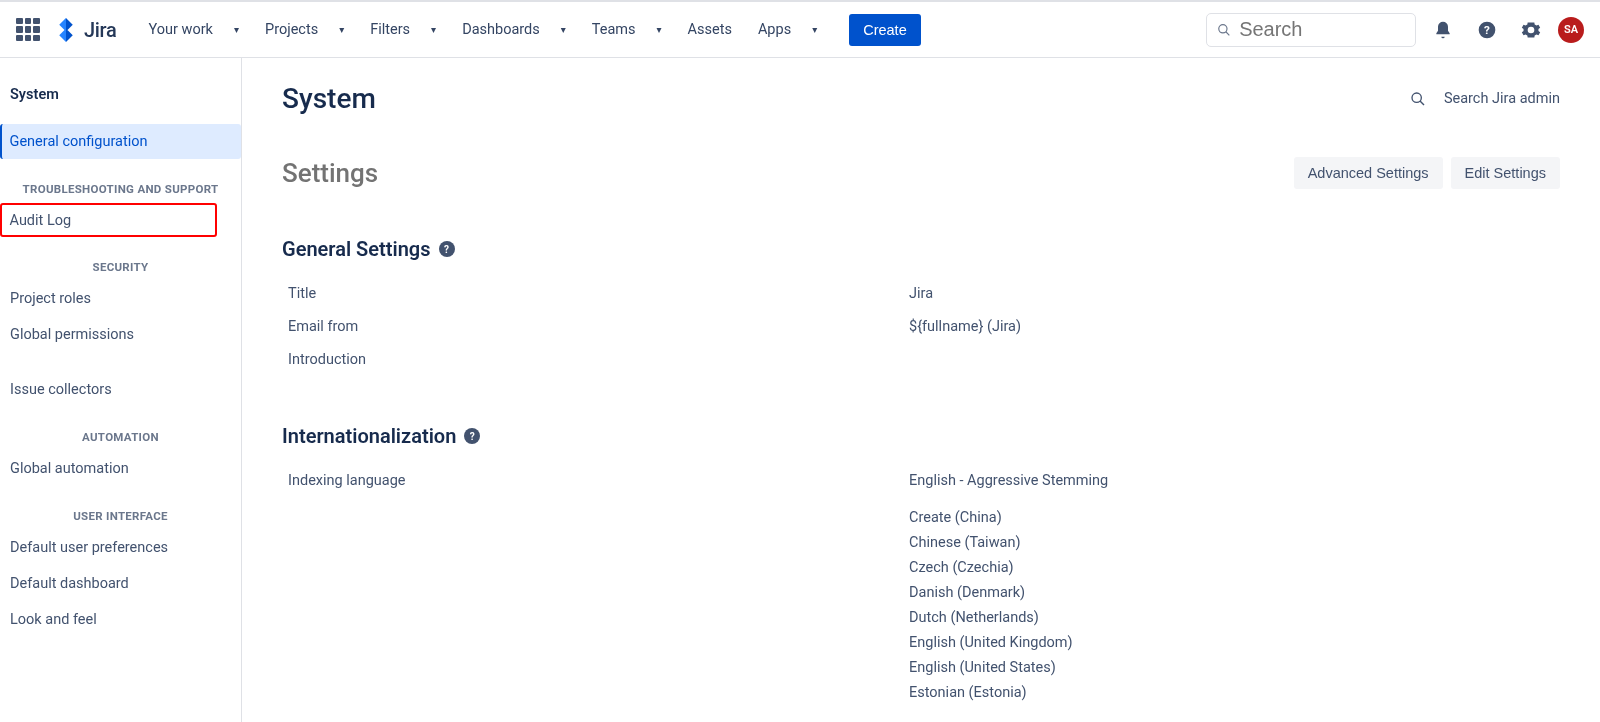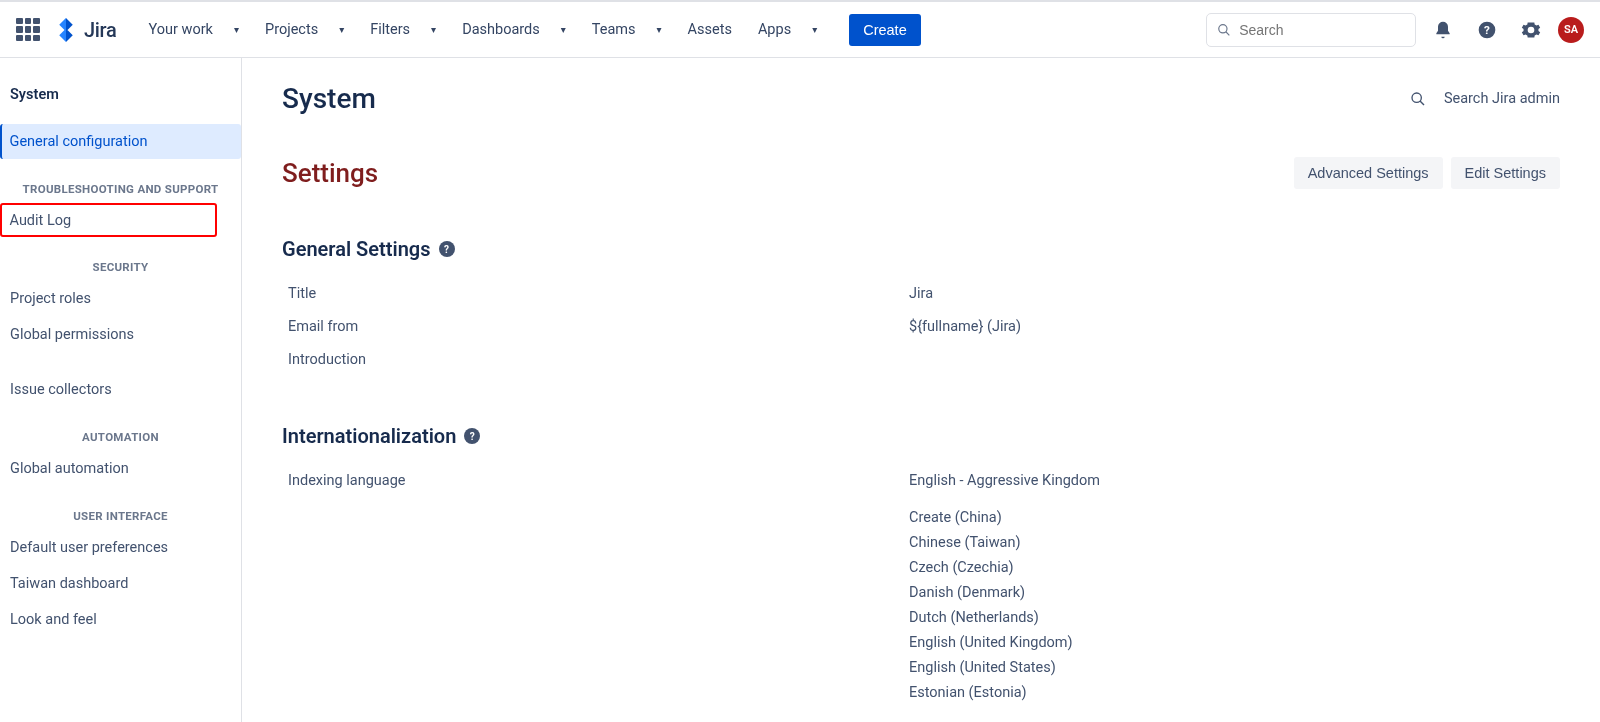--- a/index.html
+++ b/index.html
@@ -9,42 +9,42 @@
     .app-switcher { width: 24px; height: 24px; display: grid; grid-template-columns: repeat(3, 1fr); grid-template-rows: repeat(3, 1fr); gap: 2px; margin-right: 10px; cursor: pointer; }
     .app-switcher div { background: #42526E; border-radius: 1px; }
     .logo-group { display: flex; align-items: center; gap: 6px; margin-right: 18px; cursor: pointer; }
     .logo-svg { width: 24px; height: 24px; }
     .logo-text { color: #253858; font-size: 20px; font-weight: 500; letter-spacing: -0.3px; }
     .nav-items { display: flex; gap: 6px; }
     .nav-item { padding: 6px 10px; color: #344563; font-size: 14.5px; cursor: pointer; border-radius: 3px; display: flex; align-items: center; gap: 20px; }
     .create-btn { background: #0052CC; color: #fff; border: none; border-radius: 3px; padding: 8px 14px; font-size: 14.5px; font-weight: 500; margin-left: 18px; cursor: pointer; }
     .spacer { flex: 1; }
     .search-box { width: 210px; height: 34px; border: 1.5px solid #dfe1e6; border-radius: 5px; display: flex; align-items: center; padding: 0 10px; gap: 8px; }
-    .search-box input { border: none; outline: none; font-size: 14px; width: 100%; color: #5e6c84; }
+    .search-box input { border: none; outline: none; font-size: 20px; width: 100%; color: #5e6c84; }
     .top-icon { width: 34px; height: 34px; display: flex; align-items: center; justify-content: center; border-radius: 50%; cursor: pointer; color: #42526E; margin-left: 6px; }
     .avatar { width: 26px; height: 26px; border-radius: 50%; background: #b91c1c; color: #fff; display: flex; align-items: center; justify-content: center; font-size: 11px; font-weight: 600; cursor: pointer; margin-left: 6px; }
     
     .body { display: flex; height: calc(100vh - 58px); }
     .sidebar { width: 242px; border-right: 1px solid #dfe1e6; overflow-y: auto; position: relative; }
     .sidebar::-webkit-scrollbar { width: 12px; }
     .sidebar::-webkit-scrollbar-thumb { background: #b3b3b3; }
     .sidebar-inner { padding: 0 0 24px 0; }
     .sidebar-title { font-size: 14.5px; font-weight: 600; color: #172B4D; padding: 28px 10px 20px 10px; }
     .sb-item { padding: 9px 10px; font-size: 14.5px; color: #42526E; cursor: pointer; border-radius: 3px; margin: 1px 0; }
     .sb-item.active { background: #DEEBFF; color: #0052CC; border-left: 2.5px solid #0052CC; padding-left: 7.5px; }
     .sb-item.highlighted { border: 2.5px solid #ff0000; padding: 6.5px 7.5px; margin-right: 24px; }
     .sb-section-title { font-size: 11.5px; font-weight: 700; color: #6B778C; letter-spacing: 0.3px; padding: 22px 10px 6px 10px; text-transform: uppercase; text-align: center; }
     
     .content { flex: 1; overflow-y: auto; padding: 24px 40px 40px 40px; }
     .page-head-row { display: flex; justify-content: space-between; align-items: center; }
     .page-title { font-size: 28px; font-weight: 500; color: #172B4D; }
     .search-admin { display: flex; align-items: center; gap: 18px; font-size: 14.5px; color: #42526E; cursor: pointer; }
     
     .settings-row { display: flex; justify-content: space-between; align-items: center; margin-top: 42px; }
-    .settings-head { font-size: 26px; font-weight: 500; color: #7f1d1d; }
+    .settings-head { font-size: 26px; font-weight: 500; color: #737373; }
     .btn-row { display: flex; gap: 8px; }
     .gray-btn { background: #f4f5f7; border: none; border-radius: 3px; padding: 8px 14px; font-size: 14.5px; color: #42526E; cursor: pointer; }
     
     .section-head { font-size: 20px; font-weight: 600; color: #172B4D; margin-top: 48px; display: flex; align-items: center; gap: 8px; }
     .help-badge { width: 16px; height: 16px; border-radius: 50%; background: #42526E; color: #fff; font-size: 10px; font-weight: 700; display: inline-flex; align-items: center; justify-content: center; }
     
     .kv-table { margin-top: 16px; }
     .kv-row { display: flex; padding: 8px 0; }
     .kv-key { width: 627px; font-size: 14.5px; color: #42526E; padding-left: 6px; }
     .kv-val { font-size: 14.5px; color: #42526E; }
@@ -152,21 +152,21 @@
       <div class="sb-section-title">Security</div>
       <div class="sb-item">Project roles</div>
       <div class="sb-item">Global permissions</div>
       <div class="sb-item" style="margin-top:20px">Issue collectors</div>
 
       <div class="sb-section-title">Automation</div>
       <div class="sb-item">Global automation</div>
 
       <div class="sb-section-title">User interface</div>
       <div class="sb-item">Default user preferences</div>
-      <div class="sb-item">Taiwan dashboard</div>
+      <div class="sb-item">Default dashboard</div>
       <div class="sb-item">Look and feel</div>
     </div>
   </div>
 
   <div class="content">
     <div class="page-head-row">
       <h1 class="page-title">System</h1>
       <div class="search-admin">
         <svg width="16" height="16" viewBox="0 0 24 24">
             <circle cx="10" cy="10" r="7" stroke="#42526E" stroke-width="2" fill="none"></circle>
@@ -203,21 +203,21 @@
       </div>
     </div>
 
     <h3 class="section-head">
       <span>Internationalization</span>
       <span class="help-badge">?</span>
     </h3>
     <div class="kv-table">
       <div class="kv-row">
         <div class="kv-key">Indexing language</div>
-        <div class="kv-val">English - Aggressive Kingdom</div>
+        <div class="kv-val">English - Aggressive Stemming</div>
       </div>
       <div class="kv-row">
         <div class="kv-key"></div>
         <div class="kv-val lang-list" id="lang-list">
             <div>Create (China)</div>
             <div>Chinese (Taiwan)</div>
             <div>Czech (Czechia)</div>
             <div>Danish (Denmark)</div>
             <div>Dutch (Netherlands)</div>
             <div>English (United Kingdom)</div>

